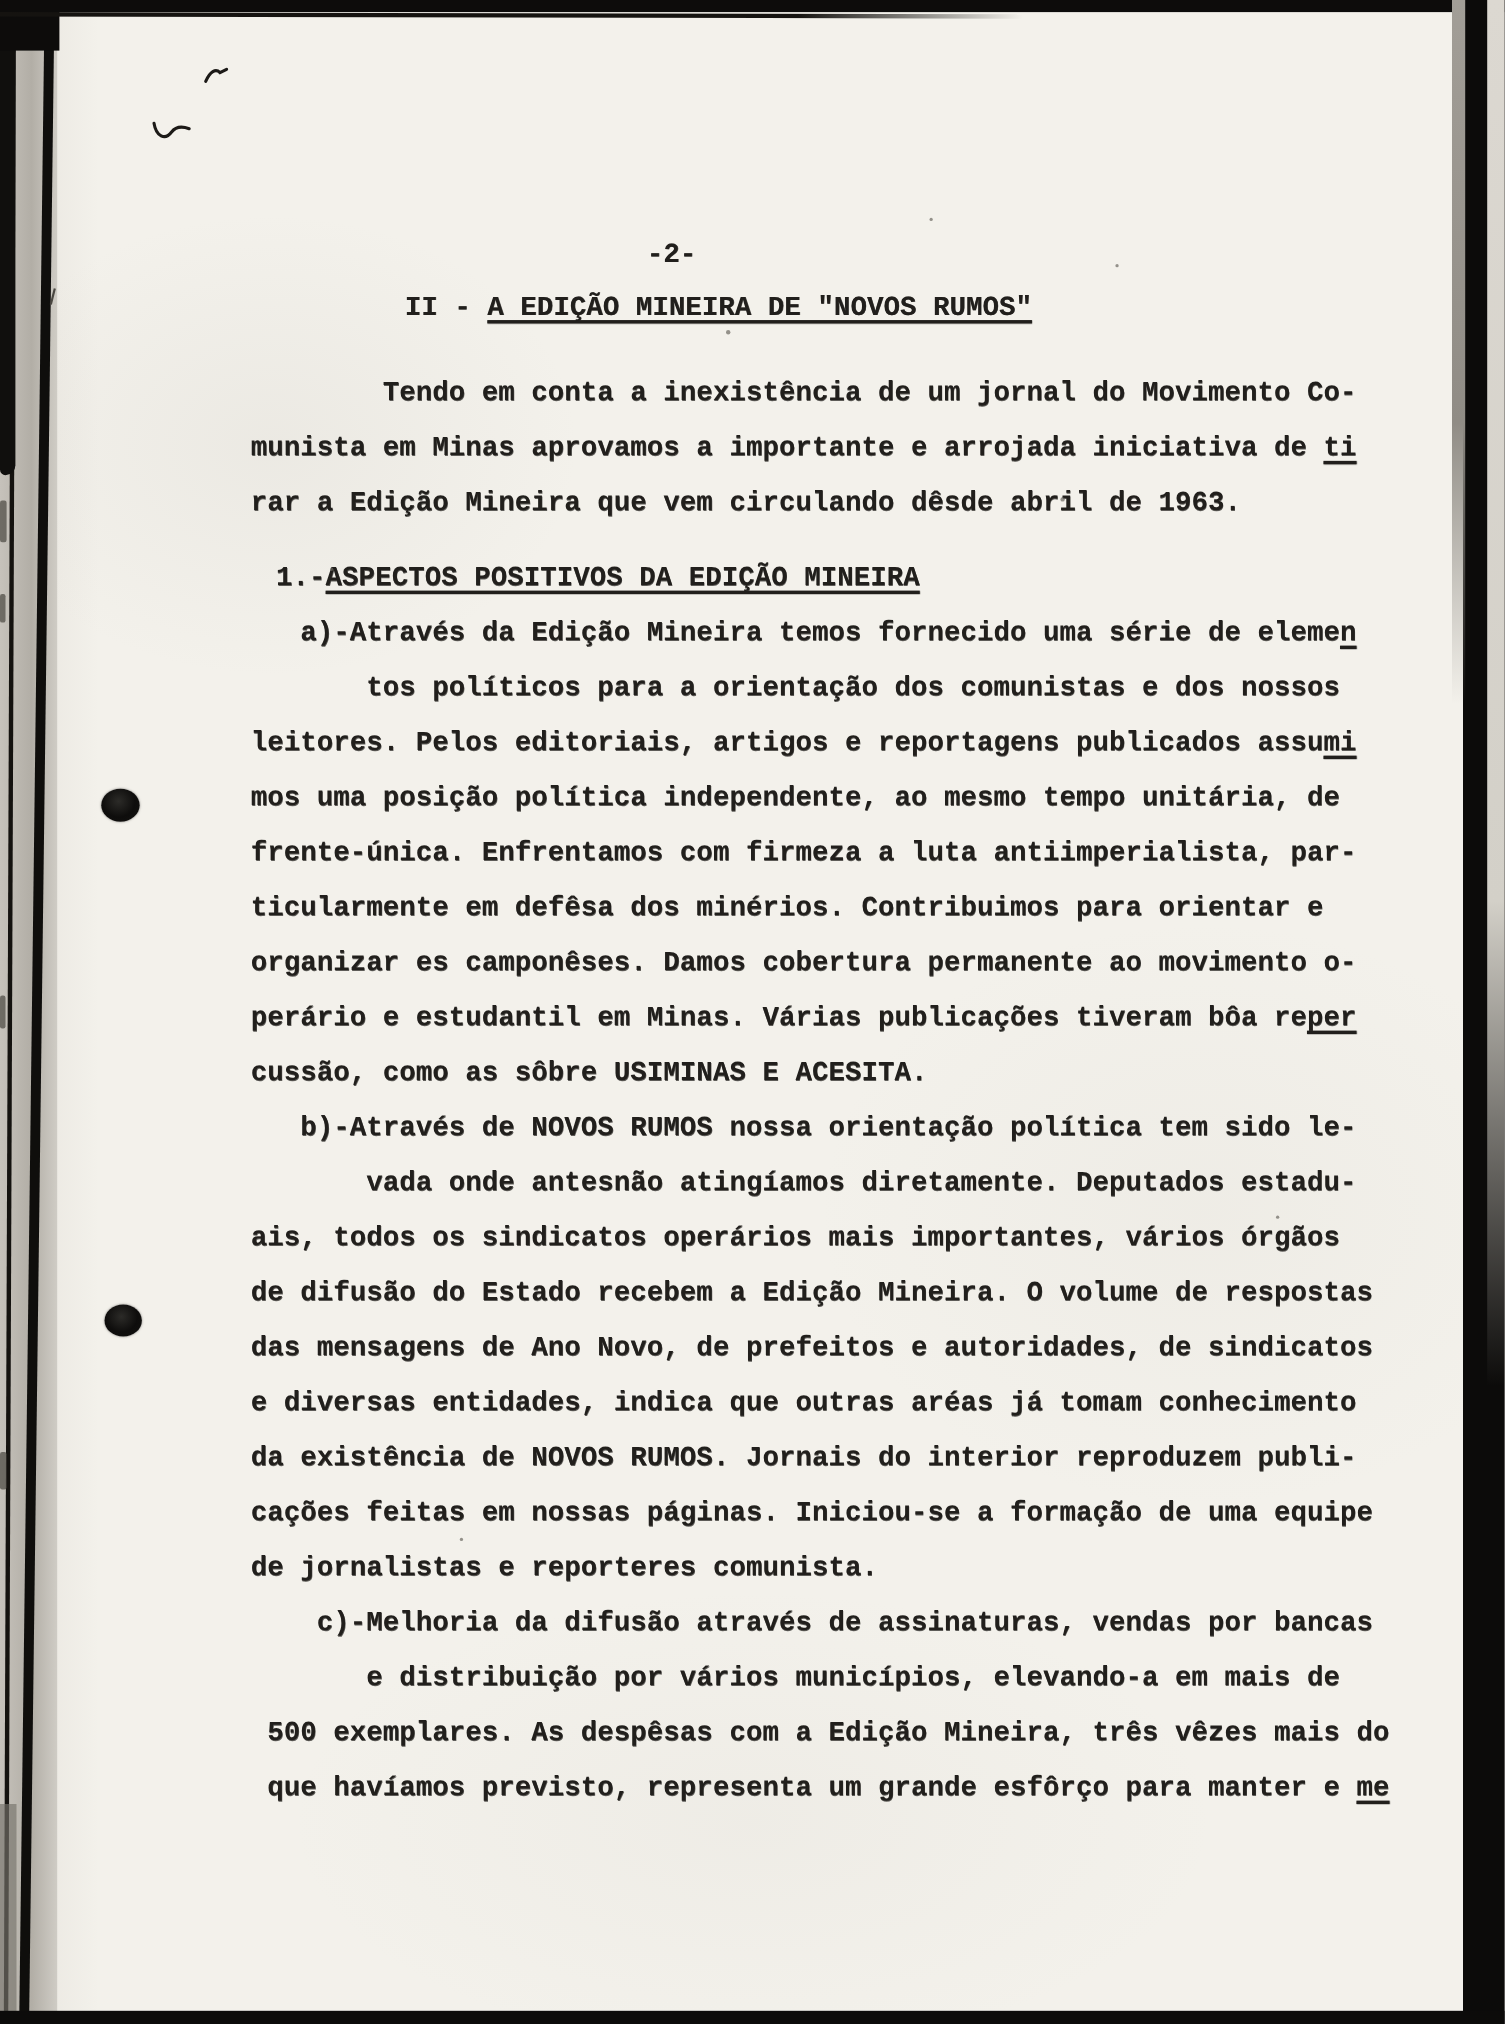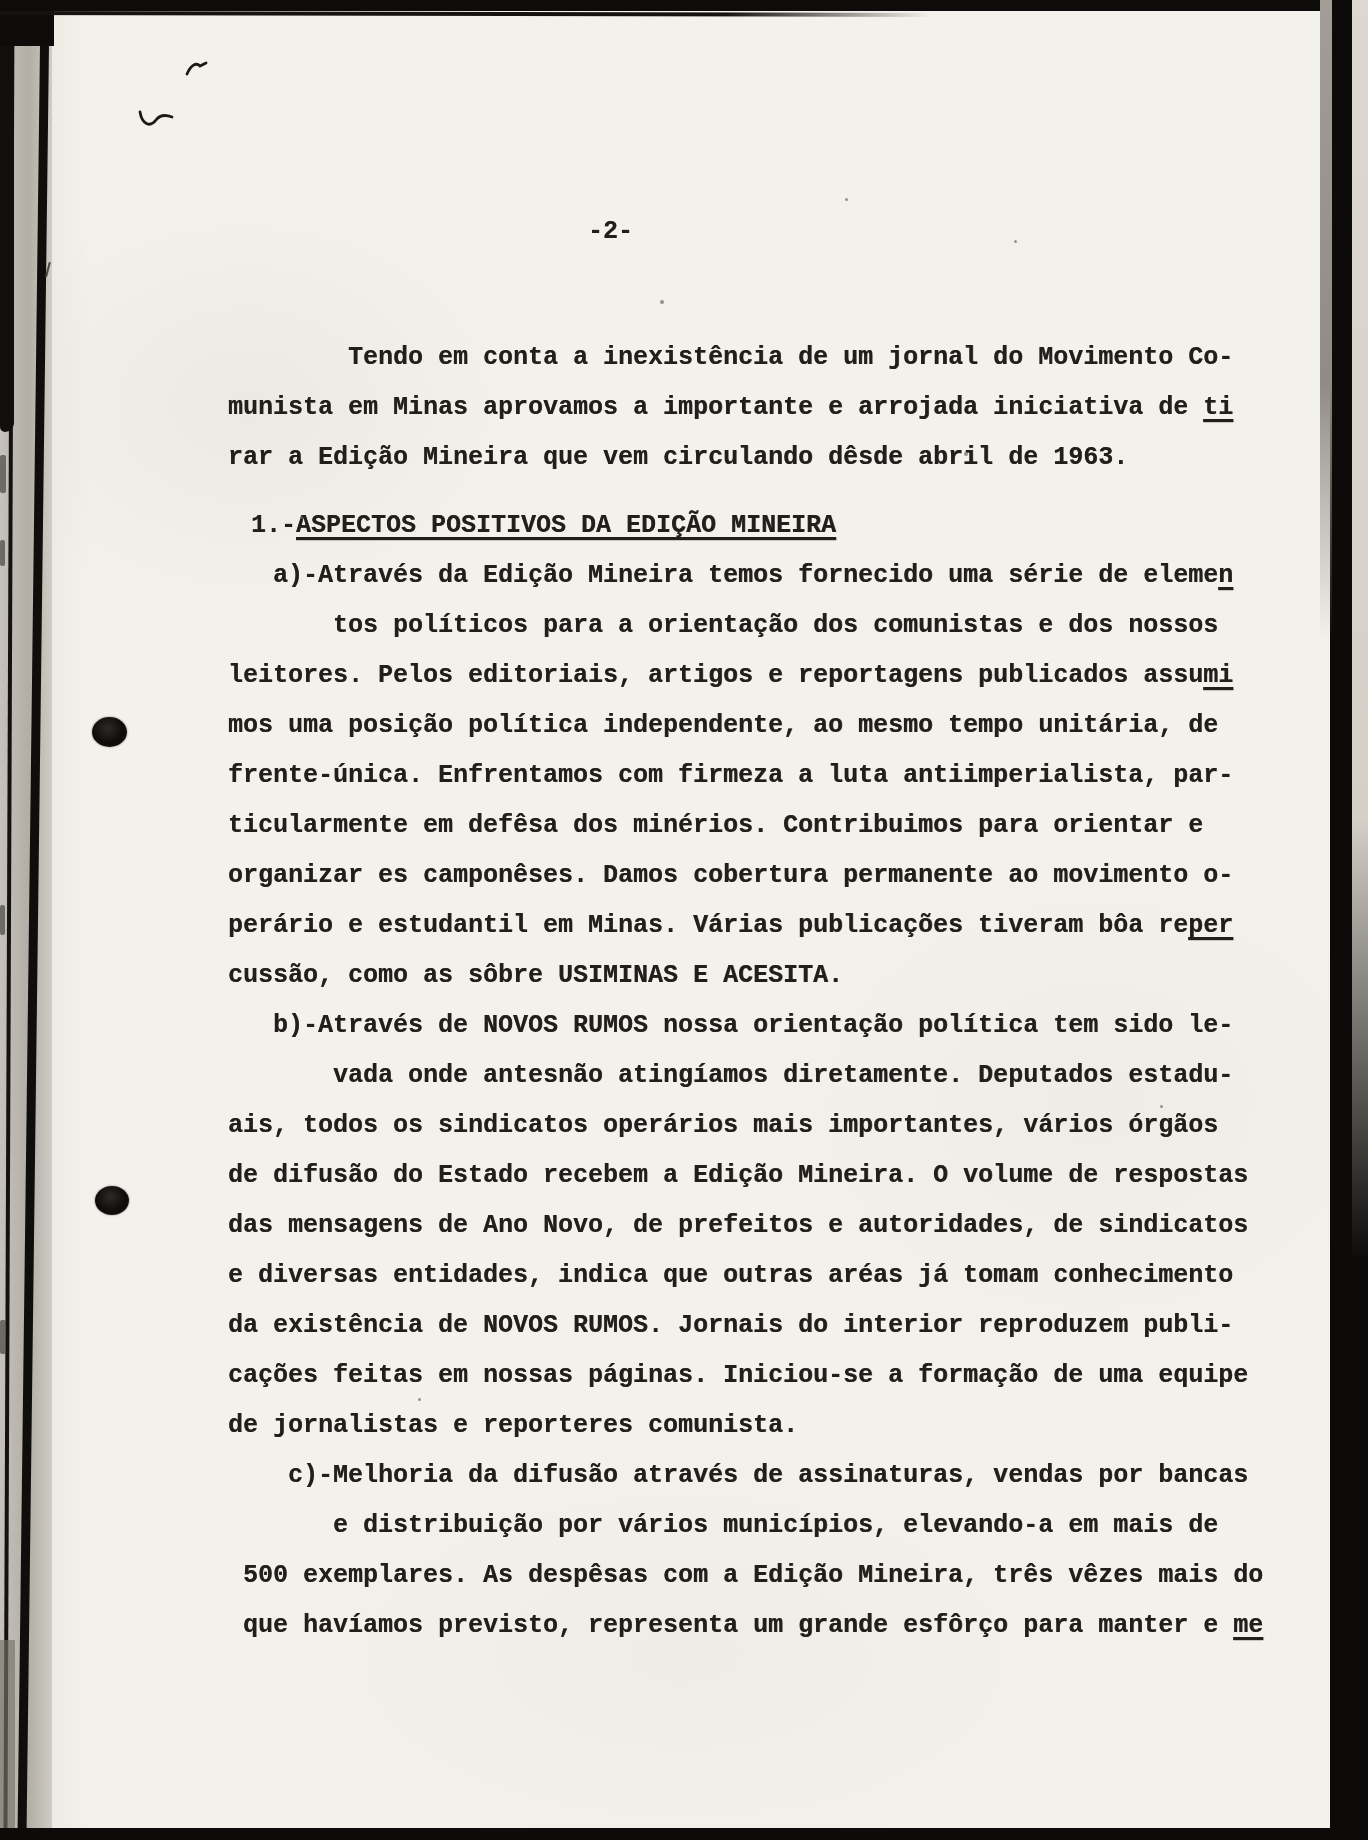--- a/index.html
+++ b/index.html
@@ -71,20 +71,21 @@
   .u { text-decoration:underline; text-decoration-thickness:2.5px; text-underline-offset:5px; }
 </style>
 </head>
 <body>
 
 <div class="scan">
 
   <div class="texture"></div>
 
   <div class="page-number">-2-</div>
+  <div class="page-title"><span>II - </span><span class="u">A EDIÇÃO MINEIRA DE "NOVOS RUMOS"</span></div>
 
   <div class="doc-lines"><div class="line"><span>        Tendo em conta a inexistência de um jornal do Movimento Co-</span></div><div class="line"><span>munista em Minas aprovamos a importante e arrojada iniciativa de </span><span class="u">ti</span></div><div class="line"><span>rar a Edição Mineira que vem circulando dêsde abril de 1963.</span></div><div class="line heading"><span>1.-</span><span class="u">ASPECTOS POSITIVOS DA EDIÇÃO MINEIRA</span></div><div class="line"><span>   a)-Através da Edição Mineira temos fornecido uma série de eleme</span><span class="u">n</span></div><div class="line"><span>       tos políticos para a orientação dos comunistas e dos nossos</span></div><div class="line"><span>leitores. Pelos editoriais, artigos e reportagens publicados assu</span><span class="u">mi</span></div><div class="line"><span>mos uma posição política independente, ao mesmo tempo unitária, de</span></div><div class="line"><span>frente-única. Enfrentamos com firmeza a luta antiimperialista, par-</span></div><div class="line"><span>ticularmente em defêsa dos minérios. Contribuimos para orientar e</span></div><div class="line"><span>organizar es camponêses. Damos cobertura permanente ao movimento o-</span></div><div class="line"><span>perário e estudantil em Minas. Várias publicações tiveram bôa re</span><span class="u">per</span></div><div class="line"><span>cussão, como as sôbre USIMINAS E ACESITA.</span></div><div class="line"><span>   b)-Através de NOVOS RUMOS nossa orientação política tem sido le-</span></div><div class="line"><span>       vada onde antesnão atingíamos diretamente. Deputados estadu-</span></div><div class="line"><span>ais, todos os sindicatos operários mais importantes, vários órgãos</span></div><div class="line"><span>de difusão do Estado recebem a Edição Mineira. O volume de respostas</span></div><div class="line"><span>das mensagens de Ano Novo, de prefeitos e autoridades, de sindicatos</span></div><div class="line"><span>e diversas entidades, indica que outras aréas já tomam conhecimento</span></div><div class="line"><span>da existência de NOVOS RUMOS. Jornais do interior reproduzem publi-</span></div><div class="line"><span>cações feitas em nossas páginas. Iniciou-se a formação de uma equipe</span></div><div class="line"><span>de jornalistas e reporteres comunista.</span></div><div class="line"><span>    c)-Melhoria da difusão através de assinaturas, vendas por bancas</span></div><div class="line"><span>       e distribuição por vários municípios, elevando-a em mais de</span></div><div class="line"><span> 500 exemplares. As despêsas com a Edição Mineira, três vêzes mais do</span></div><div class="line"><span> que havíamos previsto, representa um grande esfôrço para manter e </span><span class="u">me</span></div></div>
 
   <div class="left-strip"></div>
   <div class="left-lineA"></div>
   <div class="left-lineB"></div>
   <div class="left-col"></div>
   <div class="left-dash" style="left:0;top:455px;width:6px;height:38px;"></div>
   <div class="left-dash" style="left:0;top:540px;width:5px;height:26px;"></div>
   <div class="left-dash" style="left:0;top:905px;width:5px;height:30px;"></div>

